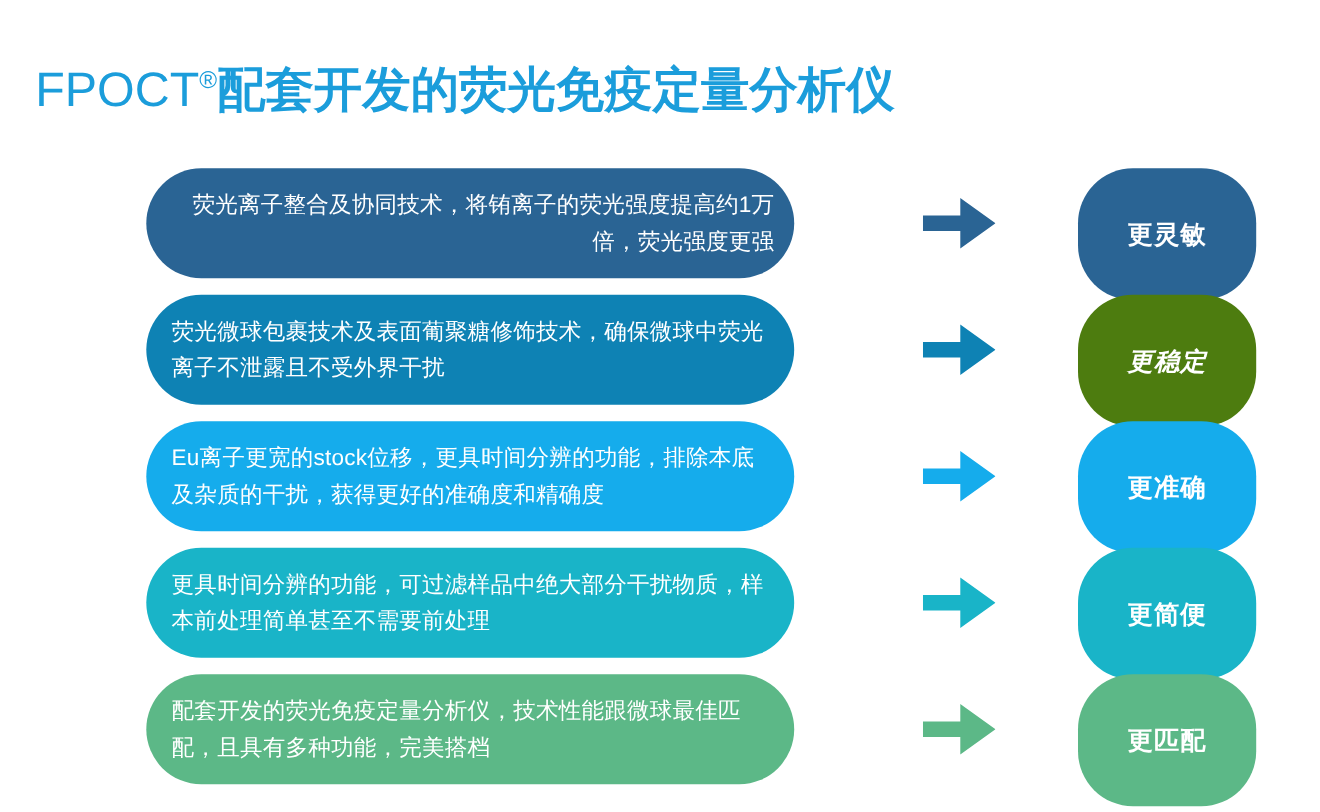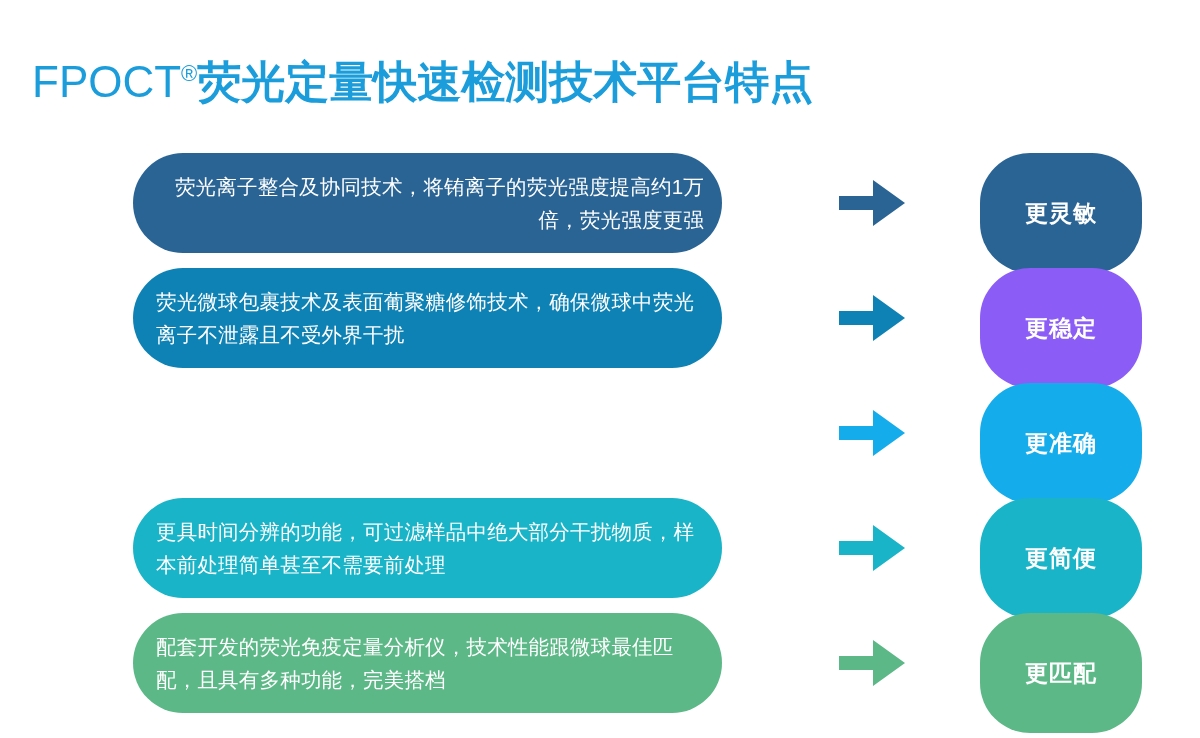--- a/index.html
+++ b/index.html
@@ -105,21 +105,21 @@
   .badge-label {
     color: #ffffff;
     font-size: 23px;
     font-weight: 700;
     letter-spacing: 1px;
   }
 </style>
 </head>
 <body>
 
-<h1 id="page-title" style="color: rgb(27, 157, 219);"><span class="t-latin">FPOCT</span><span class="t-reg">®</span><span class="t-cjk">荧光定量快速检测技术平台特点</span></h1>
+<h1 id="page-title" style="color: rgb(27, 157, 219);"><span class="t-latin">FPOCT</span><span class="t-reg">®</span><span class="t-cjk">配套开发的荧光免疫定量分析仪</span></h1>
 
 <div id="rows">
 
   <div class="feature-row">
     <div class="feature-bar" style="background: rgb(42, 100, 148); text-align: right;">
       <div class="feature-text">荧光离子整合及协同技术，将铕离子的荧光强度提高约1万倍，荧光强度更强</div>
     </div>
     <div class="arrow-cell">
       <svg class="arrow-icon" viewBox="0 0 66 54">
         <path d="M0 20 L34 20 L34 4 L66 27 L34 50 L34 34 L0 34 Z" fill="#2A6494"></path>
@@ -132,26 +132,29 @@
 
   <div class="feature-row">
     <div class="feature-bar" style="background: rgb(14, 130, 180);">
       <div class="feature-text">荧光微球包裹技术及表面葡聚糖修饰技术，确保微球中荧光离子不泄露且不受外界干扰</div>
     </div>
     <div class="arrow-cell">
       <svg class="arrow-icon" viewBox="0 0 66 54">
         <path d="M0 20 L34 20 L34 4 L66 27 L34 50 L34 34 L0 34 Z" fill="#0E82B4"></path>
       </svg>
     </div>
-    <div class="badge" style="background: #8b5cf6;">
+    <div class="badge" style="background: #4d7c0f; font-style: italic;">
       <span class="badge-label">更稳定</span>
     </div>
   </div>
 
   <div class="feature-row">
+    <div class="feature-bar" style="background: rgb(21, 172, 236);">
+      <div class="feature-text">Eu离子更宽的stock位移，更具时间分辨的功能，排除本底及杂质的干扰，获得更好的准确度和精确度</div>
+    </div>
     <div class="arrow-cell">
       <svg class="arrow-icon" viewBox="0 0 66 54">
         <path d="M0 20 L34 20 L34 4 L66 27 L34 50 L34 34 L0 34 Z" fill="#15ACEC"></path>
       </svg>
     </div>
     <div class="badge" style="background: rgb(21, 172, 236);">
       <span class="badge-label">更准确</span>
     </div>
   </div>
 

